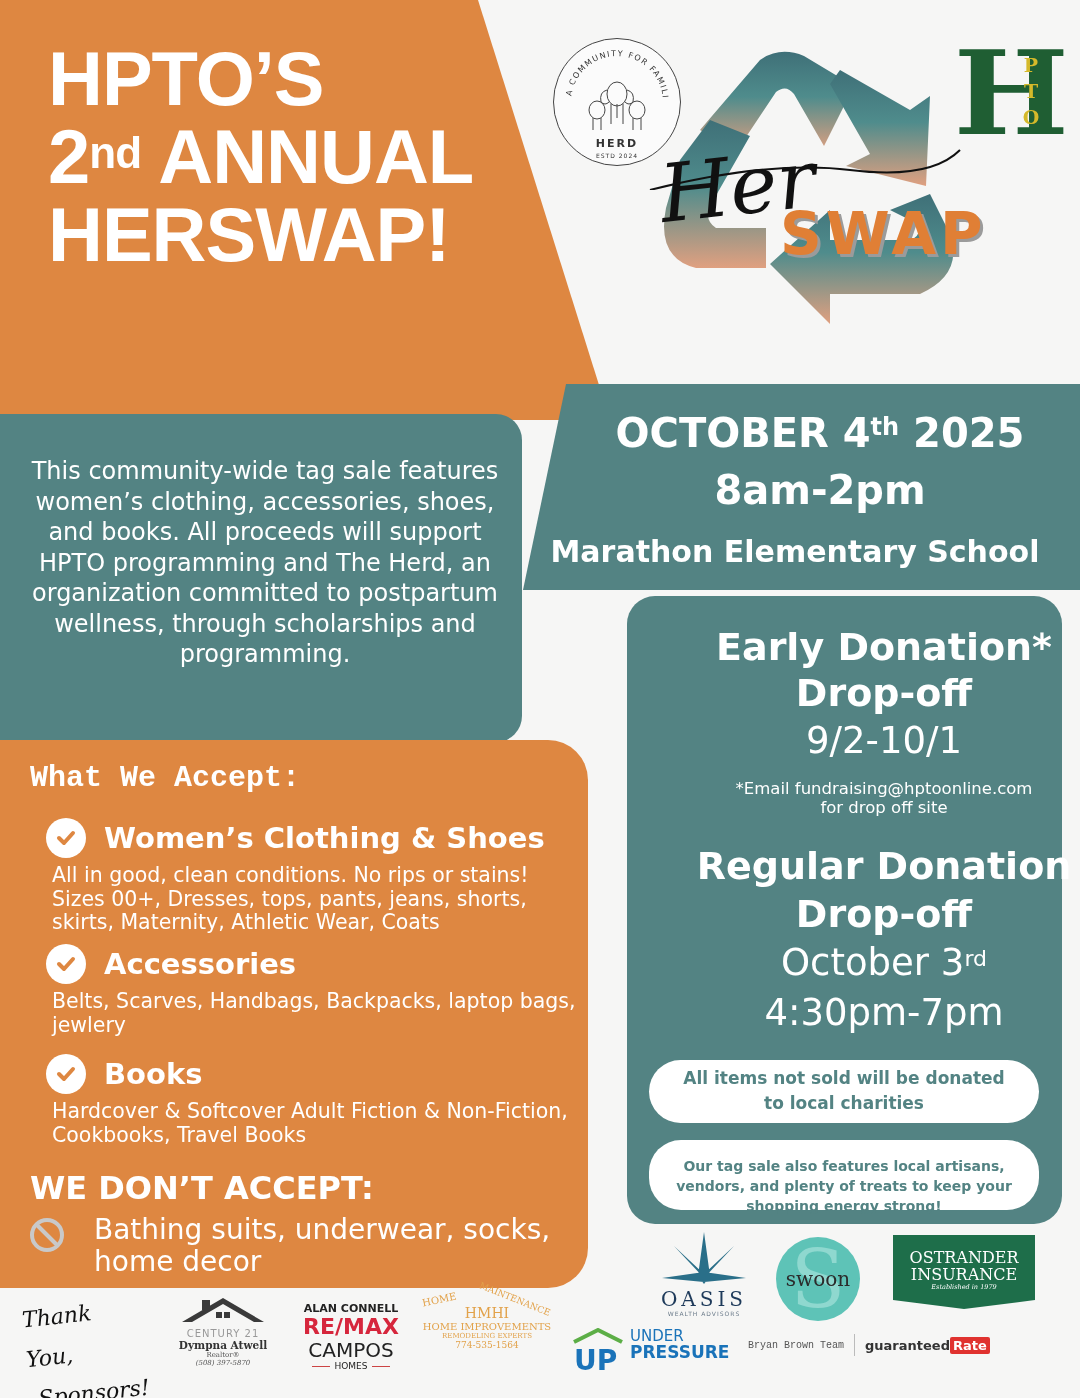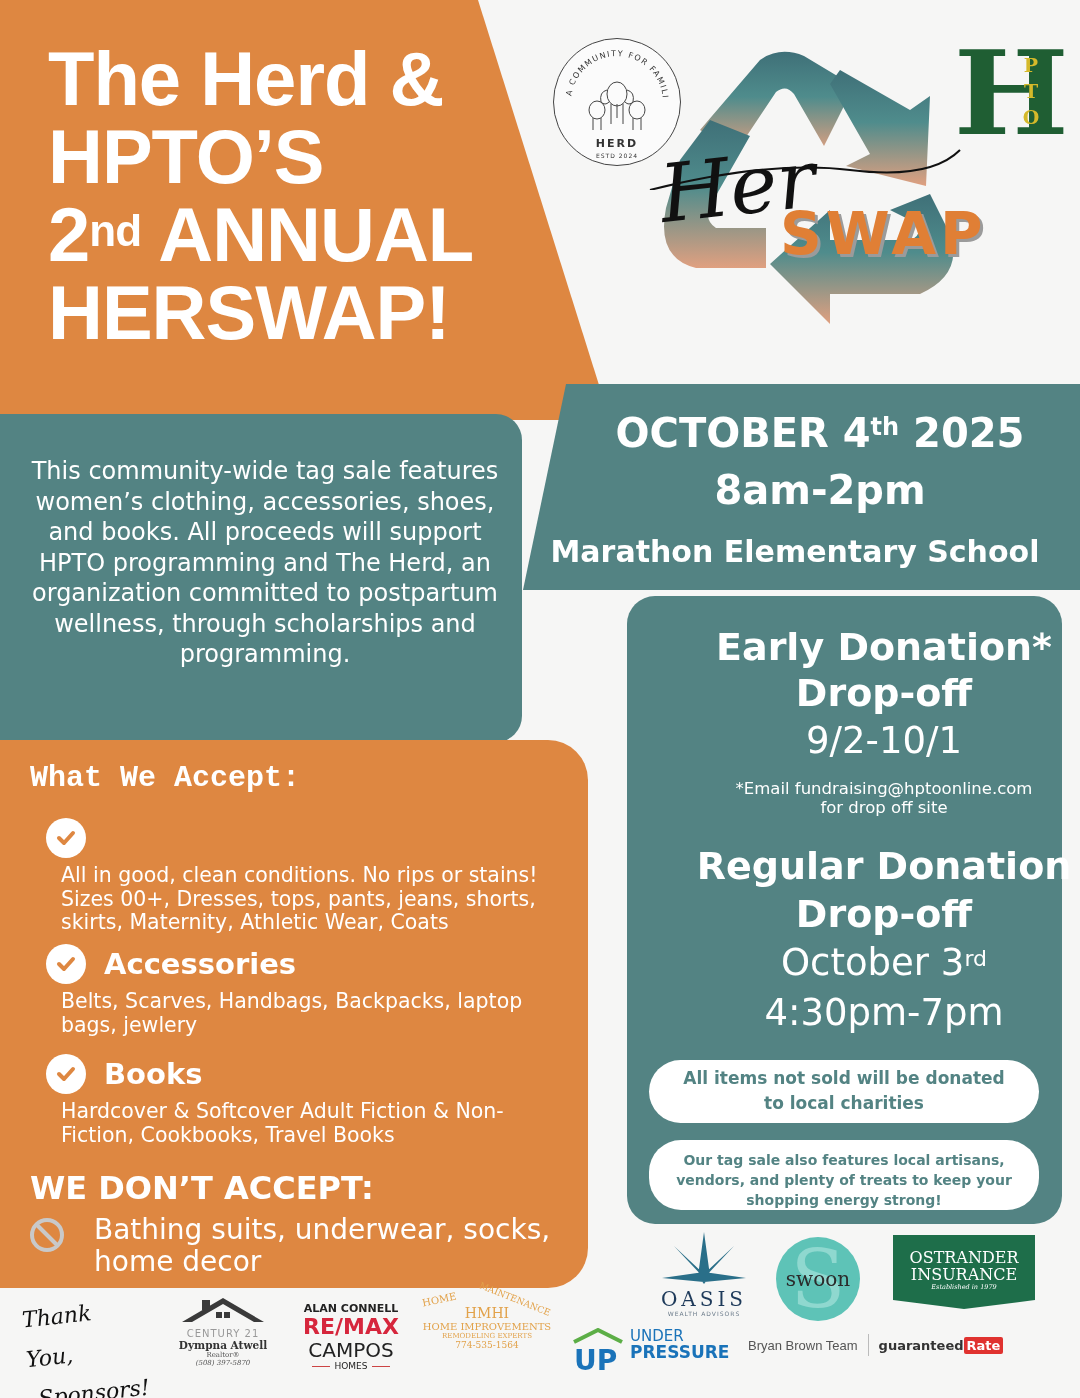--- a/index.html
+++ b/index.html
@@ -71,21 +71,21 @@
     left: 30px; top: 755px; font-weight: bold; font-size: 30px; line-height: 46px; font-family: Liberation Mono, monospace;
   }
   .acc-item { left: 46px; width: 530px; }
   .acc-head { display: flex; align-items: center; gap: 18px; }
   .check {
     width: 40px; height: 40px; border-radius: 50%;
     background: #fff; display: flex; align-items: center; justify-content: center;
     flex: 0 0 40px;
   }
   .acc-label { font-weight: bold; font-size: 29px; line-height: 40px; }
-  .acc-desc { margin-left: 15px; font-size: 20.5px; line-height: 23.5px; margin-top: 6px; }
+  .acc-desc { margin-left: 6px; font-size: 20.5px; line-height: 23.5px; margin-top: 6px; }
 
   .dont-title {
     left: 30px; top: 1166px; font-weight: bold; font-size: 32px; line-height: 44px;
   }
   .dont-row { left: 28px; top: 1214px; width: 540px; display: flex; gap: 28px; }
   .dont-text { font-size: 28px; line-height: 32px; }
 
   
   .drop-card {
     left: 627px; top: 596px; width: 435px; height: 628px;
@@ -110,21 +110,20 @@
   .hpto {
     left: 956px; top: 42px; width: 90px; height: 102px;
   }
   .sponsor { color: #333; text-align: center; }
 </style>
 </head>
 <body>
 
 <div class="abs title-block"></div>
 <div class="abs title">
-  <div>The Herd &amp;</div>
   <div>HPTO’S</div>
   <div><span>2</span><sup>nd</sup><span> ANNUAL</span></div>
   <div>HERSWAP!</div>
 </div>
 
 <div class="abs logo-herd">
   <svg width="128" height="128" viewBox="0 0 128 128" style="position:absolute;left:-1px;top:-1px">
     <defs>
         <path id="arc" d="M18,64 A46,46 0 0,1 110,64"></path>
       </defs>
@@ -181,20 +180,21 @@
 <div class="abs accept-box"></div>
 <div class="abs accept-title">What We Accept:</div>
 
 <div class="abs acc-item" style="top:818px">
   <div class="acc-head">
     <span class="check">
         <svg width="22" height="22" viewBox="0 0 22 22">
           <path d="M4 11 l5 5 l9 -10" stroke="#de8741" stroke-width="4" fill="none" stroke-linecap="round" stroke-linejoin="round"></path>
         </svg>
       </span>
+    <span class="acc-label">Women’s Clothing &amp; Shoes</span>
   </div>
   <div class="acc-desc">All in good, clean conditions. No rips or stains!  Sizes 00+,  Dresses, tops, pants, jeans, shorts, skirts, Maternity, Athletic Wear, Coats</div>
 </div>
 
 <div class="abs acc-item" style="top:944px">
   <div class="acc-head">
     <span class="check">
         <svg width="22" height="22" viewBox="0 0 22 22">
           <path d="M4 11 l5 5 l9 -10" stroke="#de8741" stroke-width="4" fill="none" stroke-linecap="round" stroke-linejoin="round"></path>
         </svg>
@@ -230,21 +230,21 @@
 <div class="abs drop-center drop-h" style="top:670px">Drop-off</div>
 <div class="abs drop-center drop-v" style="top:718px">9/2-10/1</div>
 <div class="abs drop-center drop-note" style="top:779px">*Email fundraising@hptoonline.com</div>
 <div class="abs drop-center drop-note" style="top:798px">for drop off site</div>
 <div class="abs drop-center drop-h" style="top:843px">Regular Donation</div>
 <div class="abs drop-center drop-h" style="top:891px">Drop-off</div>
 <div class="abs drop-center drop-v" style="top:940px"><span>October 3</span><sup>rd</sup></div>
 <div class="abs drop-center drop-v" style="top:990px">4:30pm-7pm</div>
 
 <div class="abs pill" style="top:1060px;height:63px;padding:6px 30px;font-size:17px;line-height:25px">All items not sold will be donated to local charities</div>
-<div class="abs pill" style="top:1140px;height:70px;padding:10px 26px;font-size:14px;line-height:20px">Our tag sale also features local artisans, vendors, and plenty of treats to keep your shopping energy strong!</div>
+<div class="abs pill" style="top:1140px;height:70px;padding:16px 26px;font-size:14px;line-height:20px">Our tag sale also features local artisans, vendors, and plenty of treats to keep your shopping energy strong!</div>
 
 <div class="abs" style="left:26px;top:1294px;width:120px;font-family:'DejaVu Serif',serif;font-style:italic;font-size:22px;line-height:40px;color:#111;transform:rotate(-6deg)">
   <div>Thank You,</div>
   <div style="padding-left:8px">Sponsors!</div>
 </div>
 
 <div class="abs sponsor" style="left:176px;top:1296px;width:94px">
   <svg width="86" height="28" viewBox="0 0 86 28">
       <path d="M2 26 L43 2 L84 26 L74 26 L43 8 L12 26 Z" fill="#3a3a3a"></path>
       <rect x="36" y="16" width="6" height="6" fill="#3a3a3a"></rect>
@@ -305,17 +305,17 @@
   <span style="position:relative;font-family:'DejaVu Serif',serif;font-size:20px;color:#2b2b2b">swoon</span>
 </div>
 
 <div class="abs" style="left:893px;top:1235px;width:142px;height:74px;background:#1e6e4a;clip-path:polygon(0 0,100% 0,100% 88%,50% 100%,0 88%);text-align:center;color:#fff;font-family:'DejaVu Serif',serif;padding-top:14px">
   <div style="font-size:16px;line-height:17px">OSTRANDER</div>
   <div style="font-size:16px;line-height:17px">INSURANCE</div>
   <div style="font-size:6.5px;font-style:italic">Established in 1979</div>
 </div>
 
 <div class="abs" style="left:748px;top:1334px;display:flex;align-items:center;gap:10px">
-  <span style="font-family:Liberation Sans, sans-serif;font-size:13px;color:#555">Bryan Brown Team</span>
+  <span style="font-family:Liberation Mono, monospace;font-size:10px;color:#555">Bryan Brown Team</span>
   <span style="width:1px;height:22px;background:#bbb"></span>
   <span style="font-size:13px;font-weight:bold;color:#333">guaranteed</span>
     <span style="margin-left:-10px;background:#e0322f;color:#fff;font-size:13px;font-weight:bold;padding:1px 3px;border-radius:2px">Rate</span>
 </div>
 
 </body></html>

